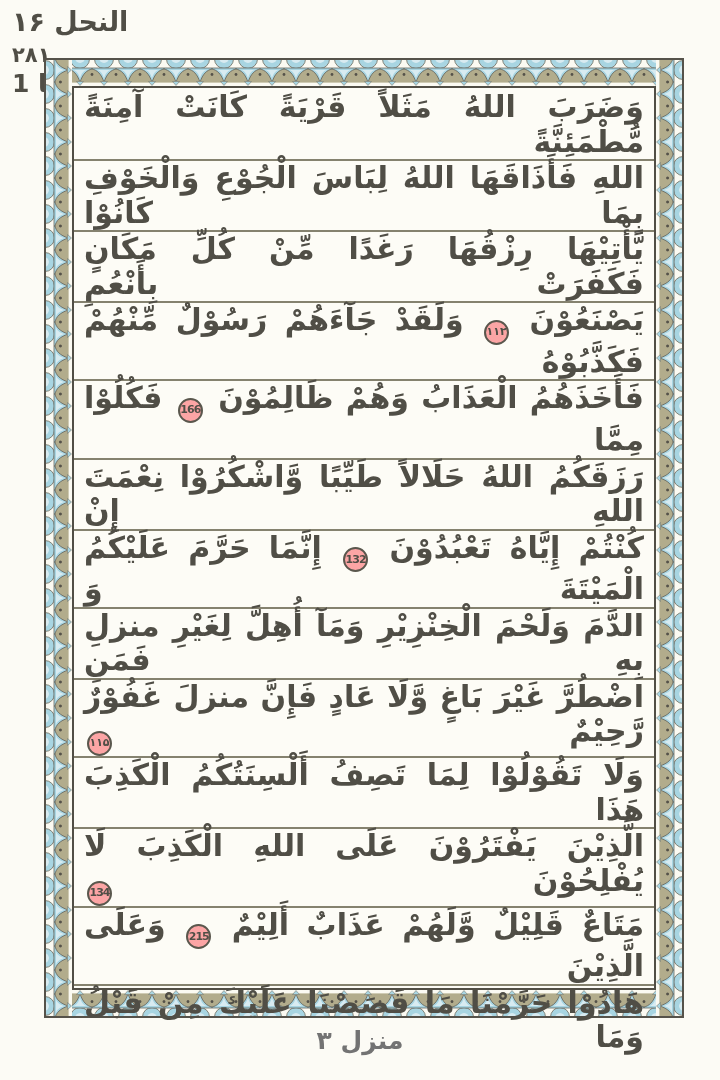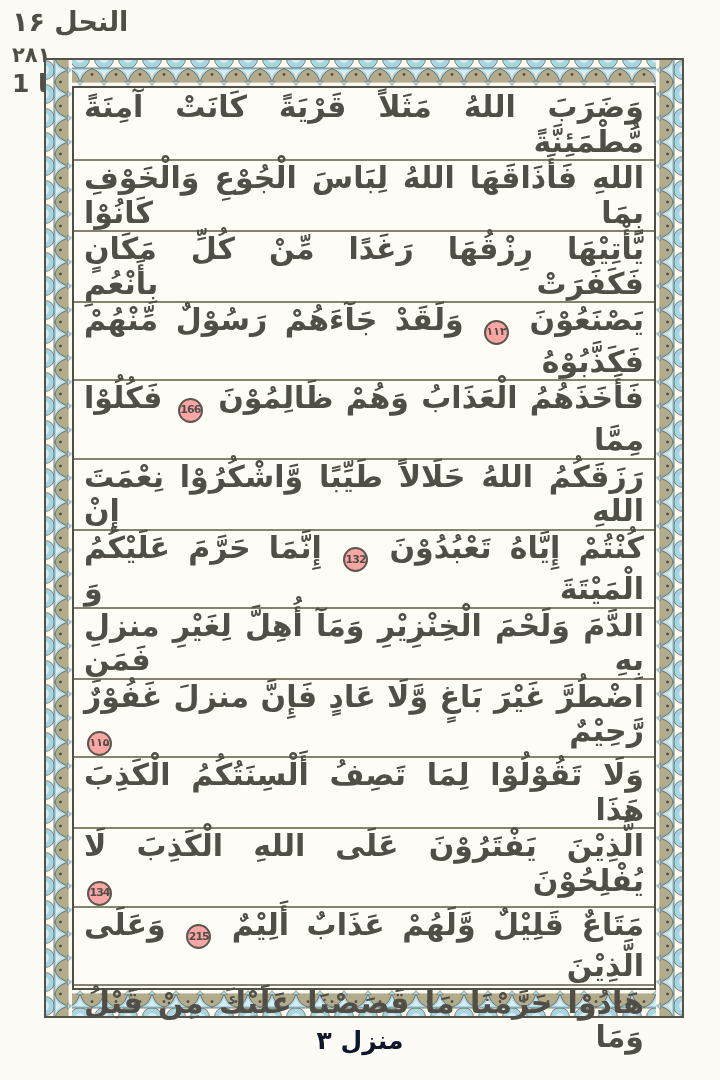--- a/index.html
+++ b/index.html
@@ -43,21 +43,21 @@
     display:inline-flex;align-items:center;justify-content:center;
     width:25px;height:25px;box-sizing:border-box;
     border:2px solid #5a574d;border-radius:50%;
     font-size:11px;font-weight:700;letter-spacing:-1px;
     vertical-align:-5px;margin:0 3px;background:#fca5a5;
   }
   
   .manzil{
     position:absolute;left:0;right:0;top:1026px;
     text-align:center;direction:rtl;
-    font-size:25px;font-weight:700;color:#0f172a;
+    font-size:25px;font-weight:700;color:#737373;
   }
 </style>
 </head>
 <body>
 
 <div class="page-header">
   <div class="hdr-cell hdr-left">النحل ۱۶</div>
   <div class="hdr-cell hdr-center">۲۸۱</div>
   <div class="hdr-cell hdr-right">ربما 1</div>
 </div>

